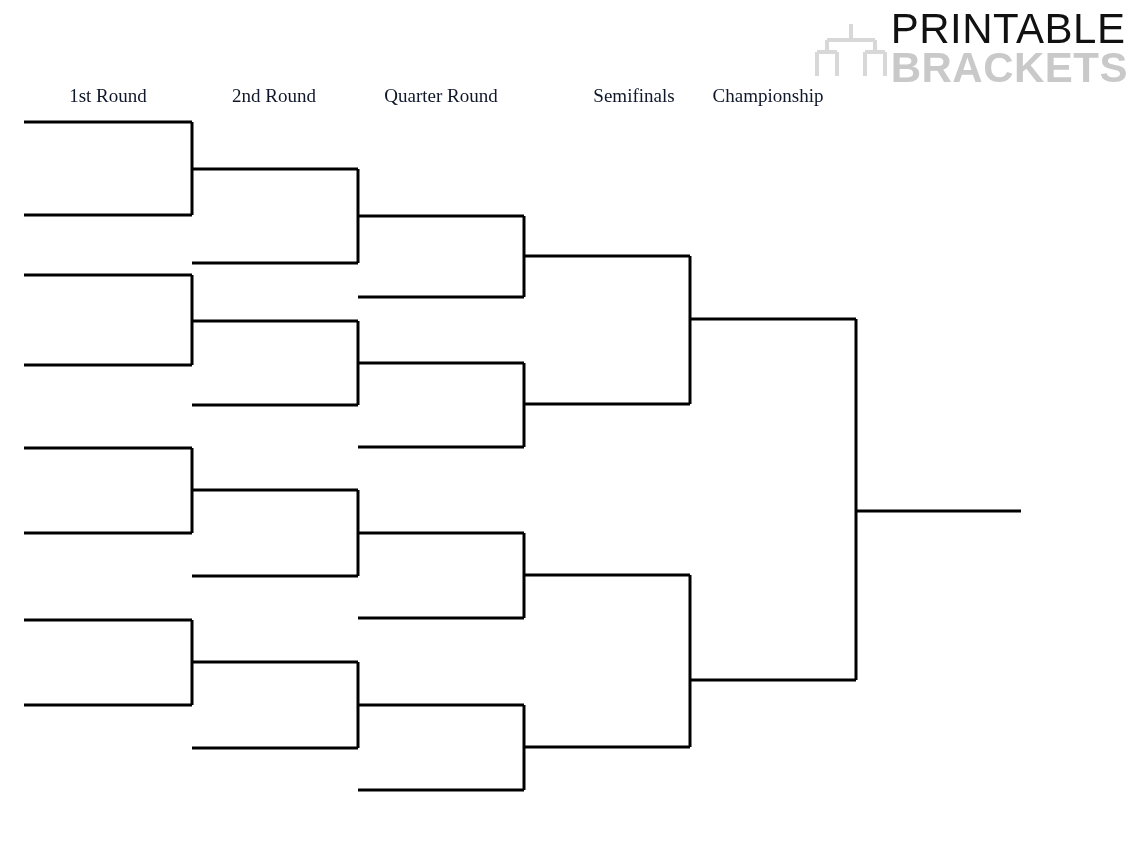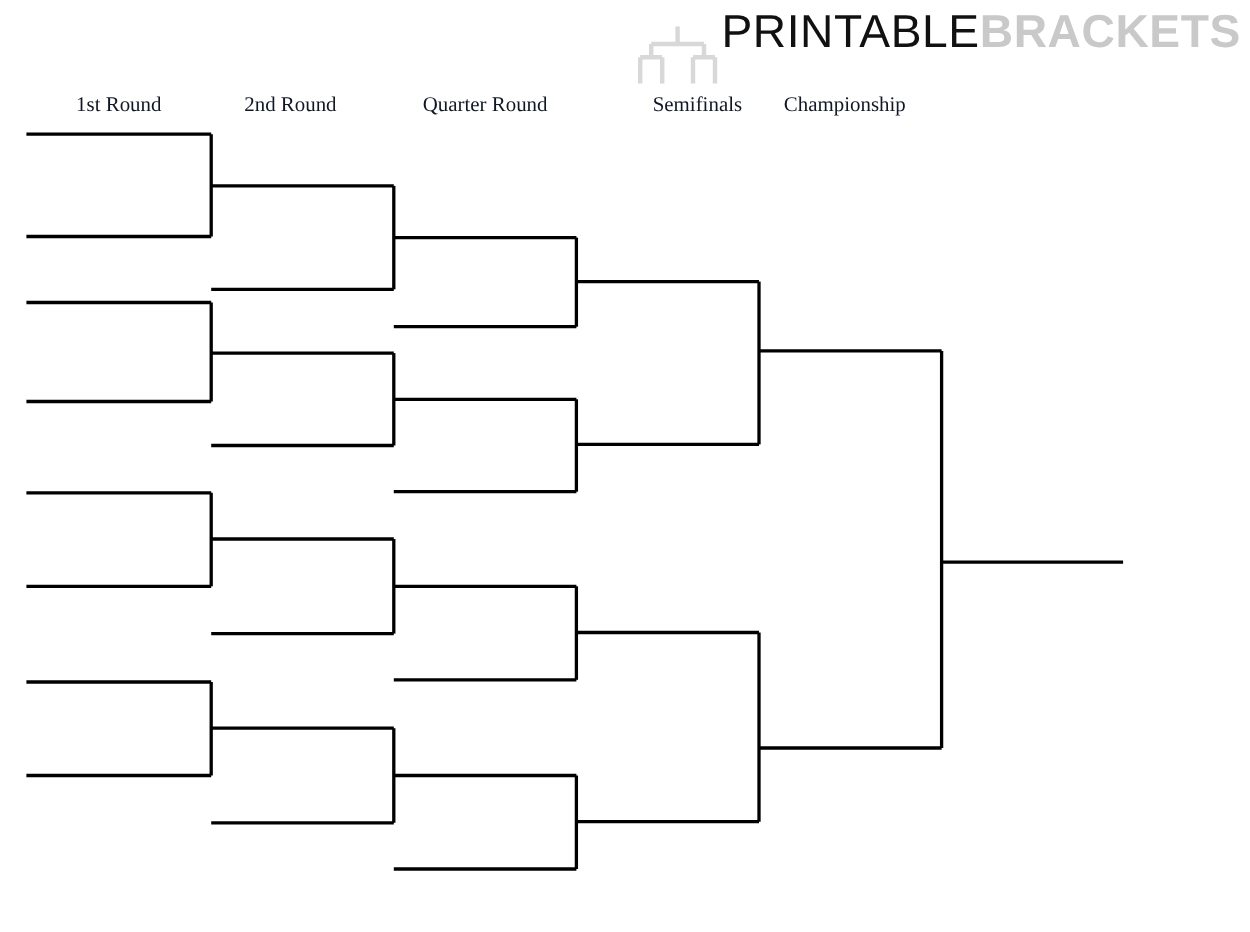--- a/index.html
+++ b/index.html
@@ -25,21 +25,21 @@
     display: flex;
     align-items: flex-start;
     height: 82px;
   }
   #logo-mark {
     margin-top: 12px;
     margin-right: 2px;
   }
   #logo-words {
     display: flex;
-    flex-direction: row;
+    flex-direction: column;
     align-items: flex-start;
     line-height: 0.92;
   }
   .logo-line1 {
     font-family: "Liberation Sans", "DejaVu Sans", sans-serif;
     font-size: 42px;
     letter-spacing: 0.5px;
     color: #111111;
     font-weight: 400;
     white-space: nowrap;
@@ -97,21 +97,21 @@
     </svg>
   </span>
   <span id="logo-words">
     <span class="logo-line1">PRINTABLE</span>
     <span class="logo-line2">BRACKETS</span>
   </span>
 </div>
 
 <div id="headers-layer">
     <div class="round-header" style="left: 108px;">1st Round</div>
-    <div class="round-header" style="left: 264px; text-align: center;">2nd Round</div>
+    <div class="round-header" style="left: 274px; text-align: center;">2nd Round</div>
     <div class="round-header" style="left: 441px;">Quarter Round</div>
     <div class="round-header" style="left: 634px;">Semifinals</div>
     <div class="round-header" style="left: 768px;">Championship</div>
   </div>
 
 <svg id="bracket-svg" width="1136" height="847">
   <g id="bracket-lines">
       <line x1="24" y1="122" x2="192" y2="122"></line>
       <line x1="24" y1="215" x2="192" y2="215"></line>
       <line x1="24" y1="275" x2="192" y2="275"></line>

